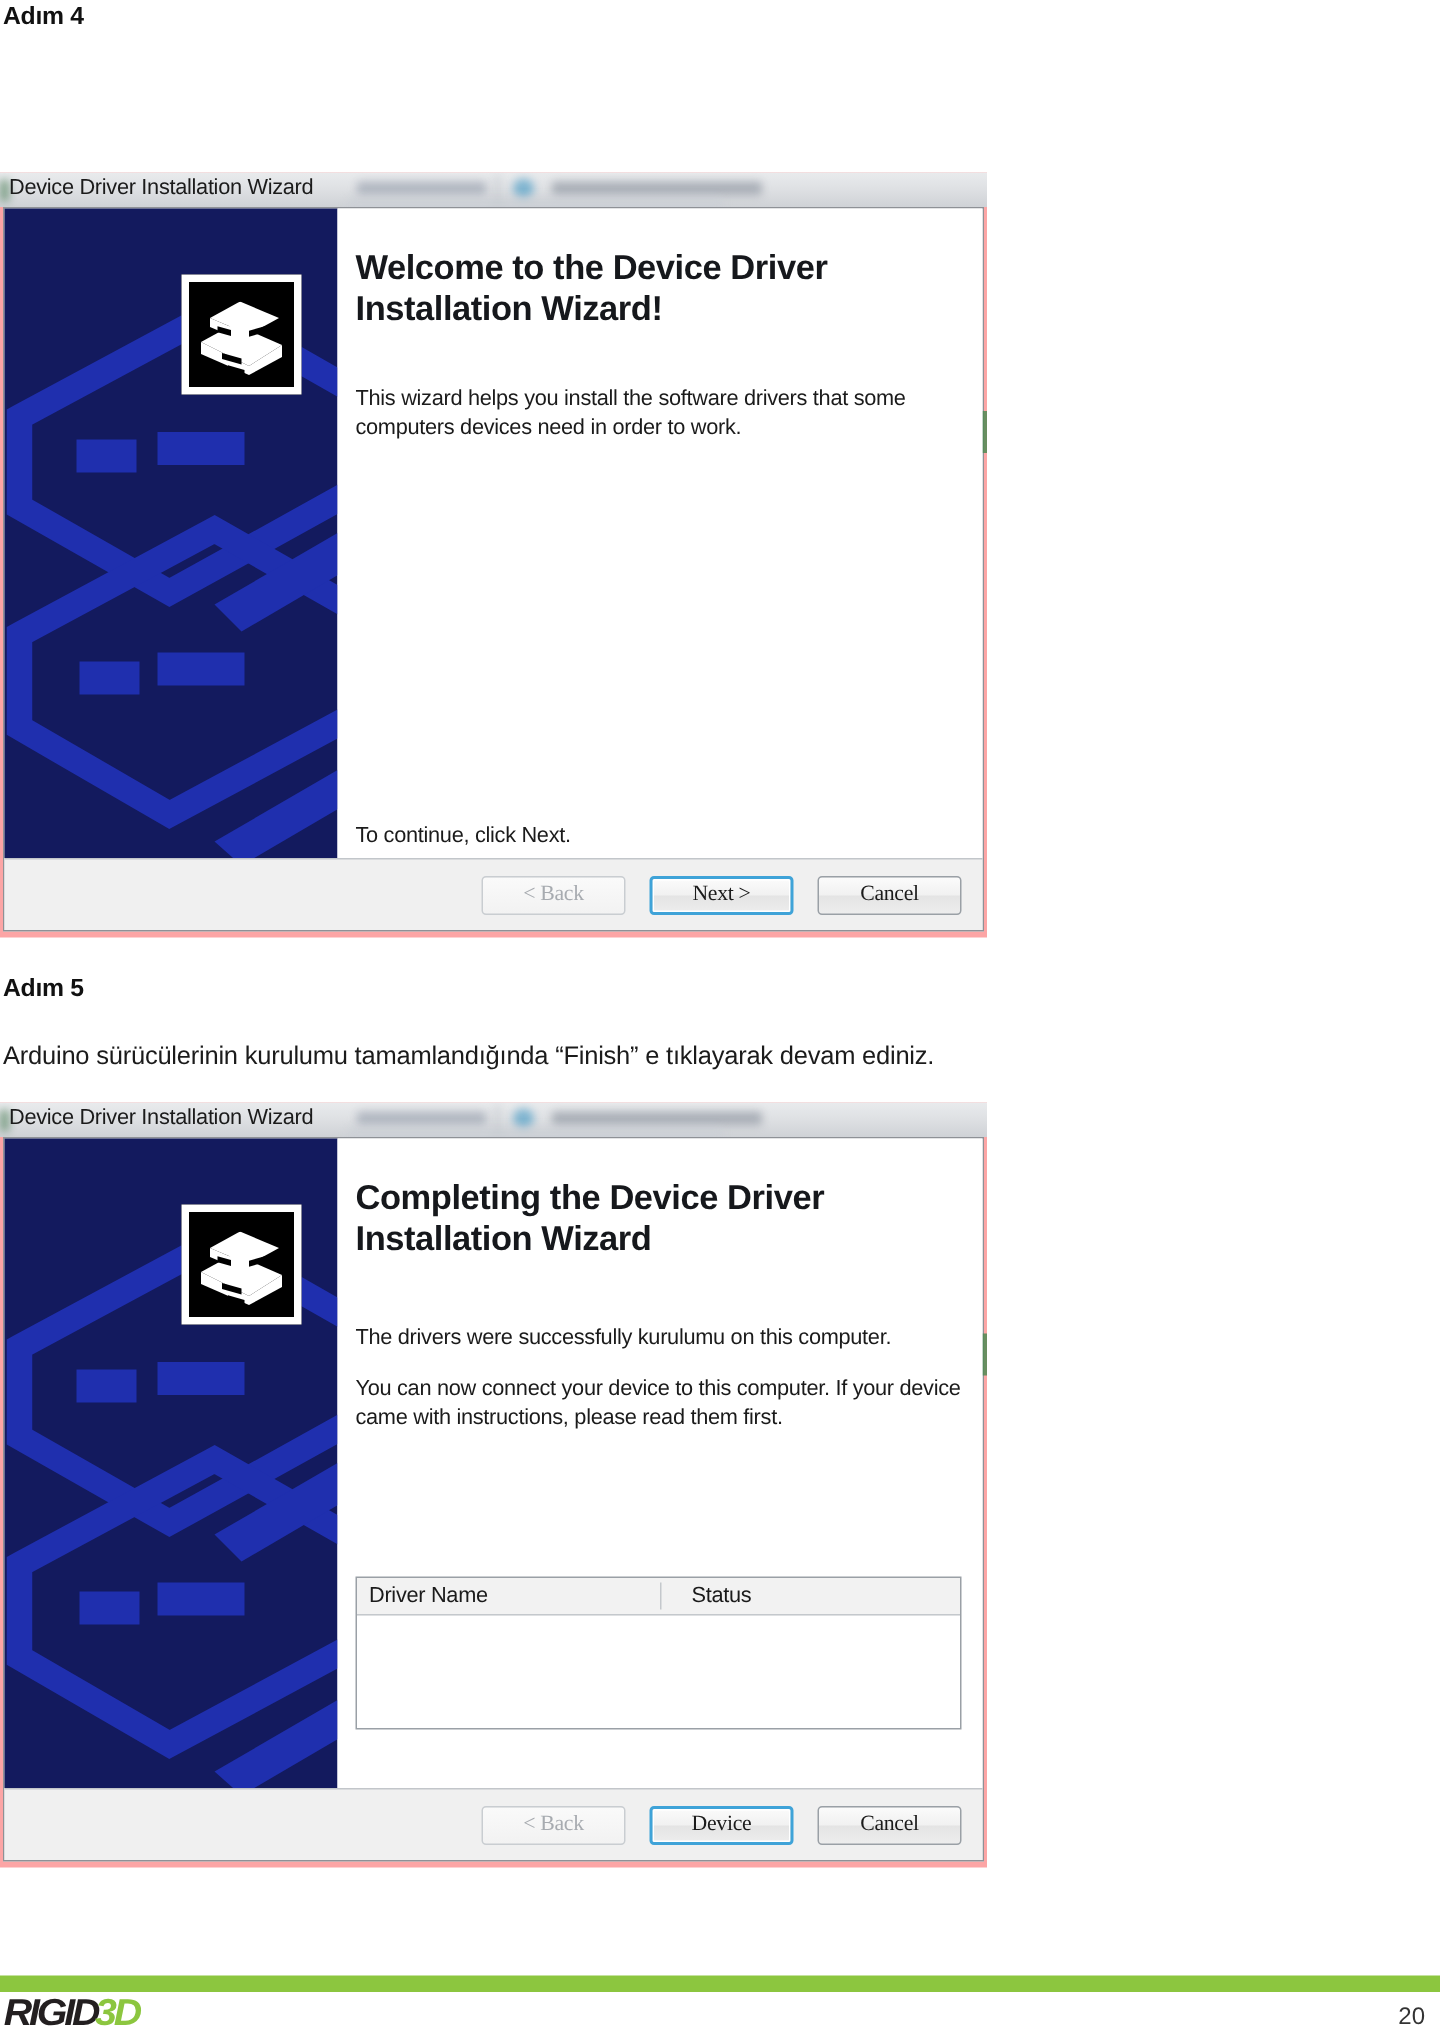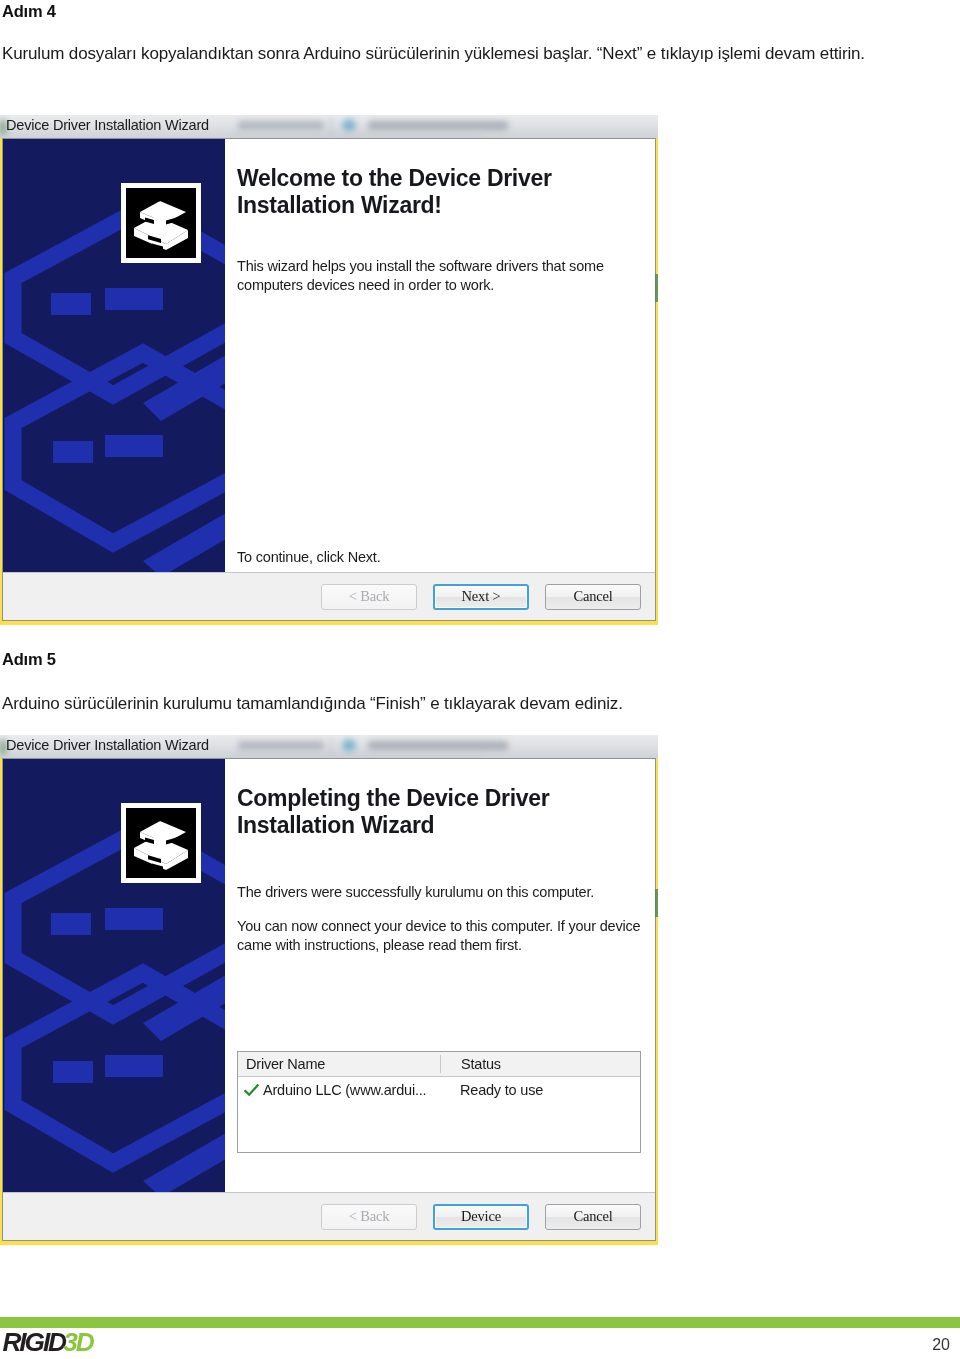--- a/index.html
+++ b/index.html
@@ -30,21 +30,21 @@
     position: absolute;
     font-size: 17px;
     line-height: 31px;
     color: #1b1b1b;
     letter-spacing: -0.15px;
   }
 
   
   .shot {
     position: absolute;
-    background: #fde047;
+    background: #fca5a5;
   }
   .shot-titlebar {
     position: absolute;
     left: 0; top: 0;
     width: 100%;
     height: 23px;
     background: linear-gradient(to bottom, #e9ebed 0%, #dfe1e4 45%, #cfd2d6 100%);
     overflow: hidden;
   }
   .shot-titlebar .tb-text {
@@ -230,21 +230,20 @@
     color: #333;
   }
 </style>
 </head>
 <body>
 
 <div class="page-inner">
 
   <div class="step-head" style="left:2px; top:2px;">Adım 4</div>
 
-  <div class="body-par" style="left:2px; top:38px; width:952px;">Kurulum dosyaları kopyalandıktan sonra Arduino sürücülerinin yüklemesi başlar. “Next” e tıklayıp işlemi devam ettirin.</div>
 
   <div class="shot" style="left:0px; top:115px; width:658px; height:510px;">
 
     <div class="shot-titlebar">
       <div class="ghost g1"></div>
       <div class="ghost g2"></div>
       <div class="ghost g3"></div>
       <div class="ghost g4"></div>
       <div class="ghost g5"></div>
       <div class="ghost g6"></div>
@@ -371,31 +370,20 @@
 
           <div class="drv-table" style="top:292px; height:102px;">
             <div class="drv-head">
               <div class="c1">
                 <span>Driver Name</span>
               </div>
               <div class="c2">
                 <span>Status</span>
               </div>
             </div>
-            <div class="drv-row">
-              <div class="c1">
-                <svg class="check-icon" viewBox="0 0 16 16">
-                  <path d="M1.5 8.5 L5.5 12.5 L14.5 2.5" fill="none" stroke="#1e8a2e" stroke-width="2.4" stroke-linecap="square"></path>
-                </svg>
-                <span>Arduino LLC (www.ardui...</span>
-              </div>
-              <div class="c2">
-                <span>Ready to use</span>
-              </div>
-            </div>
           </div>
         </div>
       </div>
 
       <div class="wiz-footer">
         <div class="btn disabled">&lt; Back</div>
         <div class="btn primary">Device</div>
         <div class="btn">Cancel</div>
       </div>
     </div>

